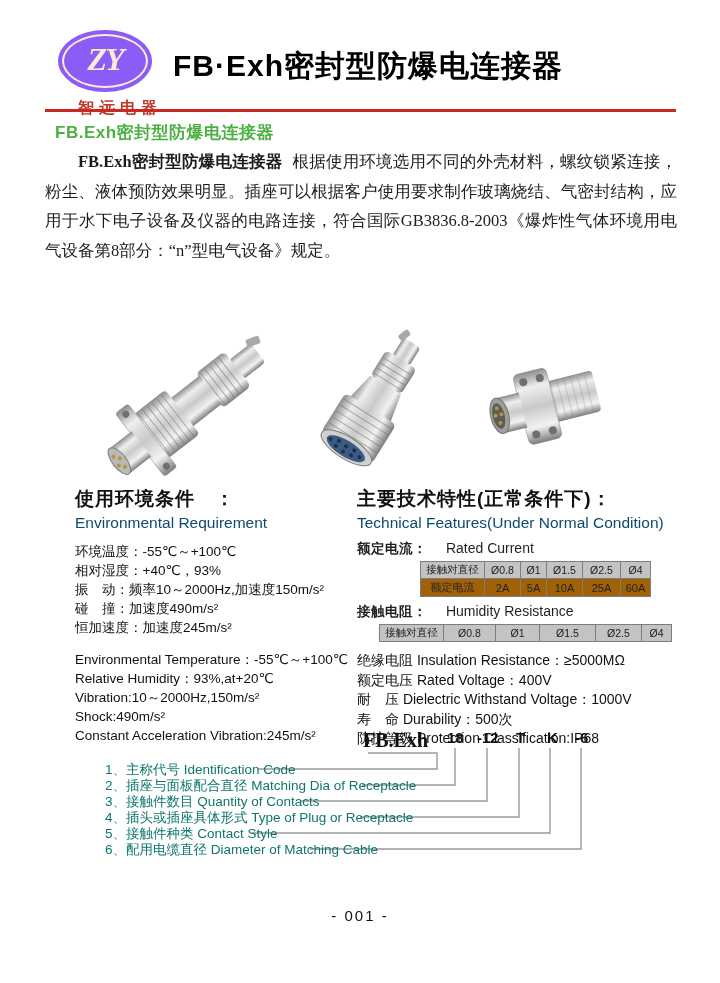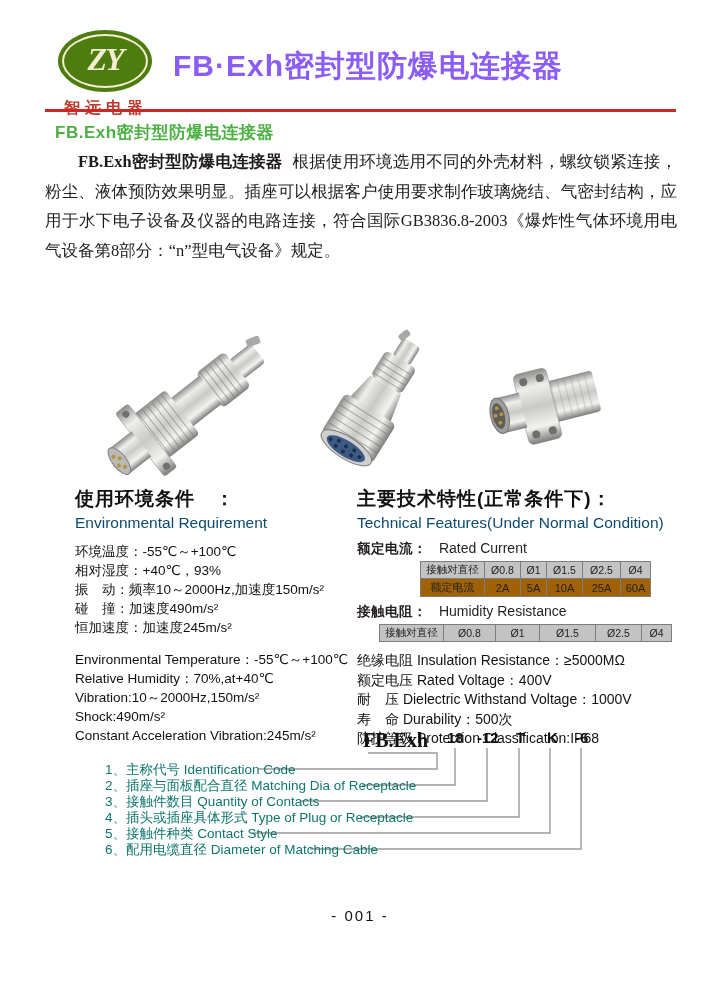--- a/index.html
+++ b/index.html
@@ -7,39 +7,39 @@
   .page {
     position:relative; width:720px; height:983px; margin:0 auto;
     background:#ffffff; overflow:hidden;
     font-family:"Liberation Sans","DejaVu Sans",sans-serif;
     color:#231f20;
   }
   
   .logo-block { position:absolute; left:50px; top:30px; width:118px; }
   .logo-oval {
     position:relative; width:94px; height:62px; margin-left:8px;
-    background:#4d7c0f; border-radius:50%;
+    background:#8b5cf6; border-radius:50%;
     display:flex; align-items:center; justify-content:center;
   }
   .logo-oval::before {
     content:""; position:absolute; inset:4px; border:2px solid #f6ecd2;
     border-radius:50%;
   }
   .logo-monogram {
     position:relative; font-family:"Liberation Serif","DejaVu Serif",serif;
     font-style:italic; font-weight:bold; font-size:32px; color:#f6ecd2;
     letter-spacing:-2px; transform:translateY(-2px);
   }
   .logo-company {
-    margin-top:6px; text-align:center; width:112px;
+    margin-top:6px; text-align:right; width:112px;
     color:#bf382c; font-weight:bold; font-size:16px; letter-spacing:5px;
   }
   .doc-title {
     position:absolute; left:173px; top:46px;
-    font-size:30px; font-weight:bold; color:#8b5cf6; letter-spacing:1px;text-align:center;
+    font-size:30px; font-weight:bold; color:#000000; letter-spacing:1px;text-align:center;
   }
   .red-rule { position:absolute; left:45px; top:109px; width:631px; height:3px; background:#cb2824; }
   
   .section-title {
     position:absolute; left:55px; top:121px;
     font-size:17px; font-weight:bold; color:#4cb043; letter-spacing:0.5px;
   }
   .para {
     position:absolute; left:45px; width:632px;
     font-family:"Liberation Serif","DejaVu Serif",serif;
@@ -58,21 +58,21 @@
   
   .col-head-cn { font-size:19px; font-weight:bold; letter-spacing:1px; color:#111; }
   .col-head-en { font-size:15.5px; margin-top:2px; color:#0c4a6e; }
   .env-col  { position:absolute; left:75px;  top:486px; width:285px; }
   .feat-col { position:absolute; left:357px; top:486px; width:340px; }
   .spec-list { margin-top:10px; font-size:13.5px; line-height:19px; color:#111; }
   .spec-list div { white-space:nowrap; }
   .spec-list.en { margin-top:13px; }
   .label-row { margin-top:8px; font-size:14px; }
   .label-row .cn { font-weight:bold; font-size:13.5px; letter-spacing:0.5px; }
-  .label-row .en { margin-left:8px; }
+  .label-row .en { margin-left:15px; }
   table.mini {
     border-collapse:collapse; font-size:11px; color:#222; margin-top:3px;
   }
   table.mini td {
     border:1px solid #7d7d7d; text-align:center; padding:1px 3px; height:16px;
   }
   table.mini tr.hd td { background:#c3c3c3; font-size:10.5px; }
   table.mini tr.bd td { background:#a16207; }
   .tbl-current { margin-left:63px; }
   .tbl-resist  { margin-left:22px; }
@@ -240,21 +240,21 @@
     <div class="col-head-en">Environmental Requirement</div>
     <div class="spec-list">
       <div>环境温度：-55℃～+100℃</div>
       <div>相对湿度：+40℃，93%</div>
       <div>振　动：频率10～2000Hz,加速度150m/s²</div>
       <div>碰　撞：加速度490m/s²</div>
       <div>恒加速度：加速度245m/s²</div>
     </div>
     <div class="spec-list en">
       <div>Environmental Temperature：-55℃～+100℃</div>
-      <div>Relative Humidity：70%,at+40℃</div>
+      <div>Relative Humidity：93%,at+20℃</div>
       <div>Vibration:10～2000Hz,150m/s²</div>
       <div>Shock:490m/s²</div>
       <div>Constant Acceleration Vibration:245m/s²</div>
     </div>
   </div>
 
   <div class="feat-col">
     <div class="col-head-cn">主要技术特性(正常条件下)：</div>
     <div class="col-head-en">Technical Features(Under Normal Condition)</div>
 

